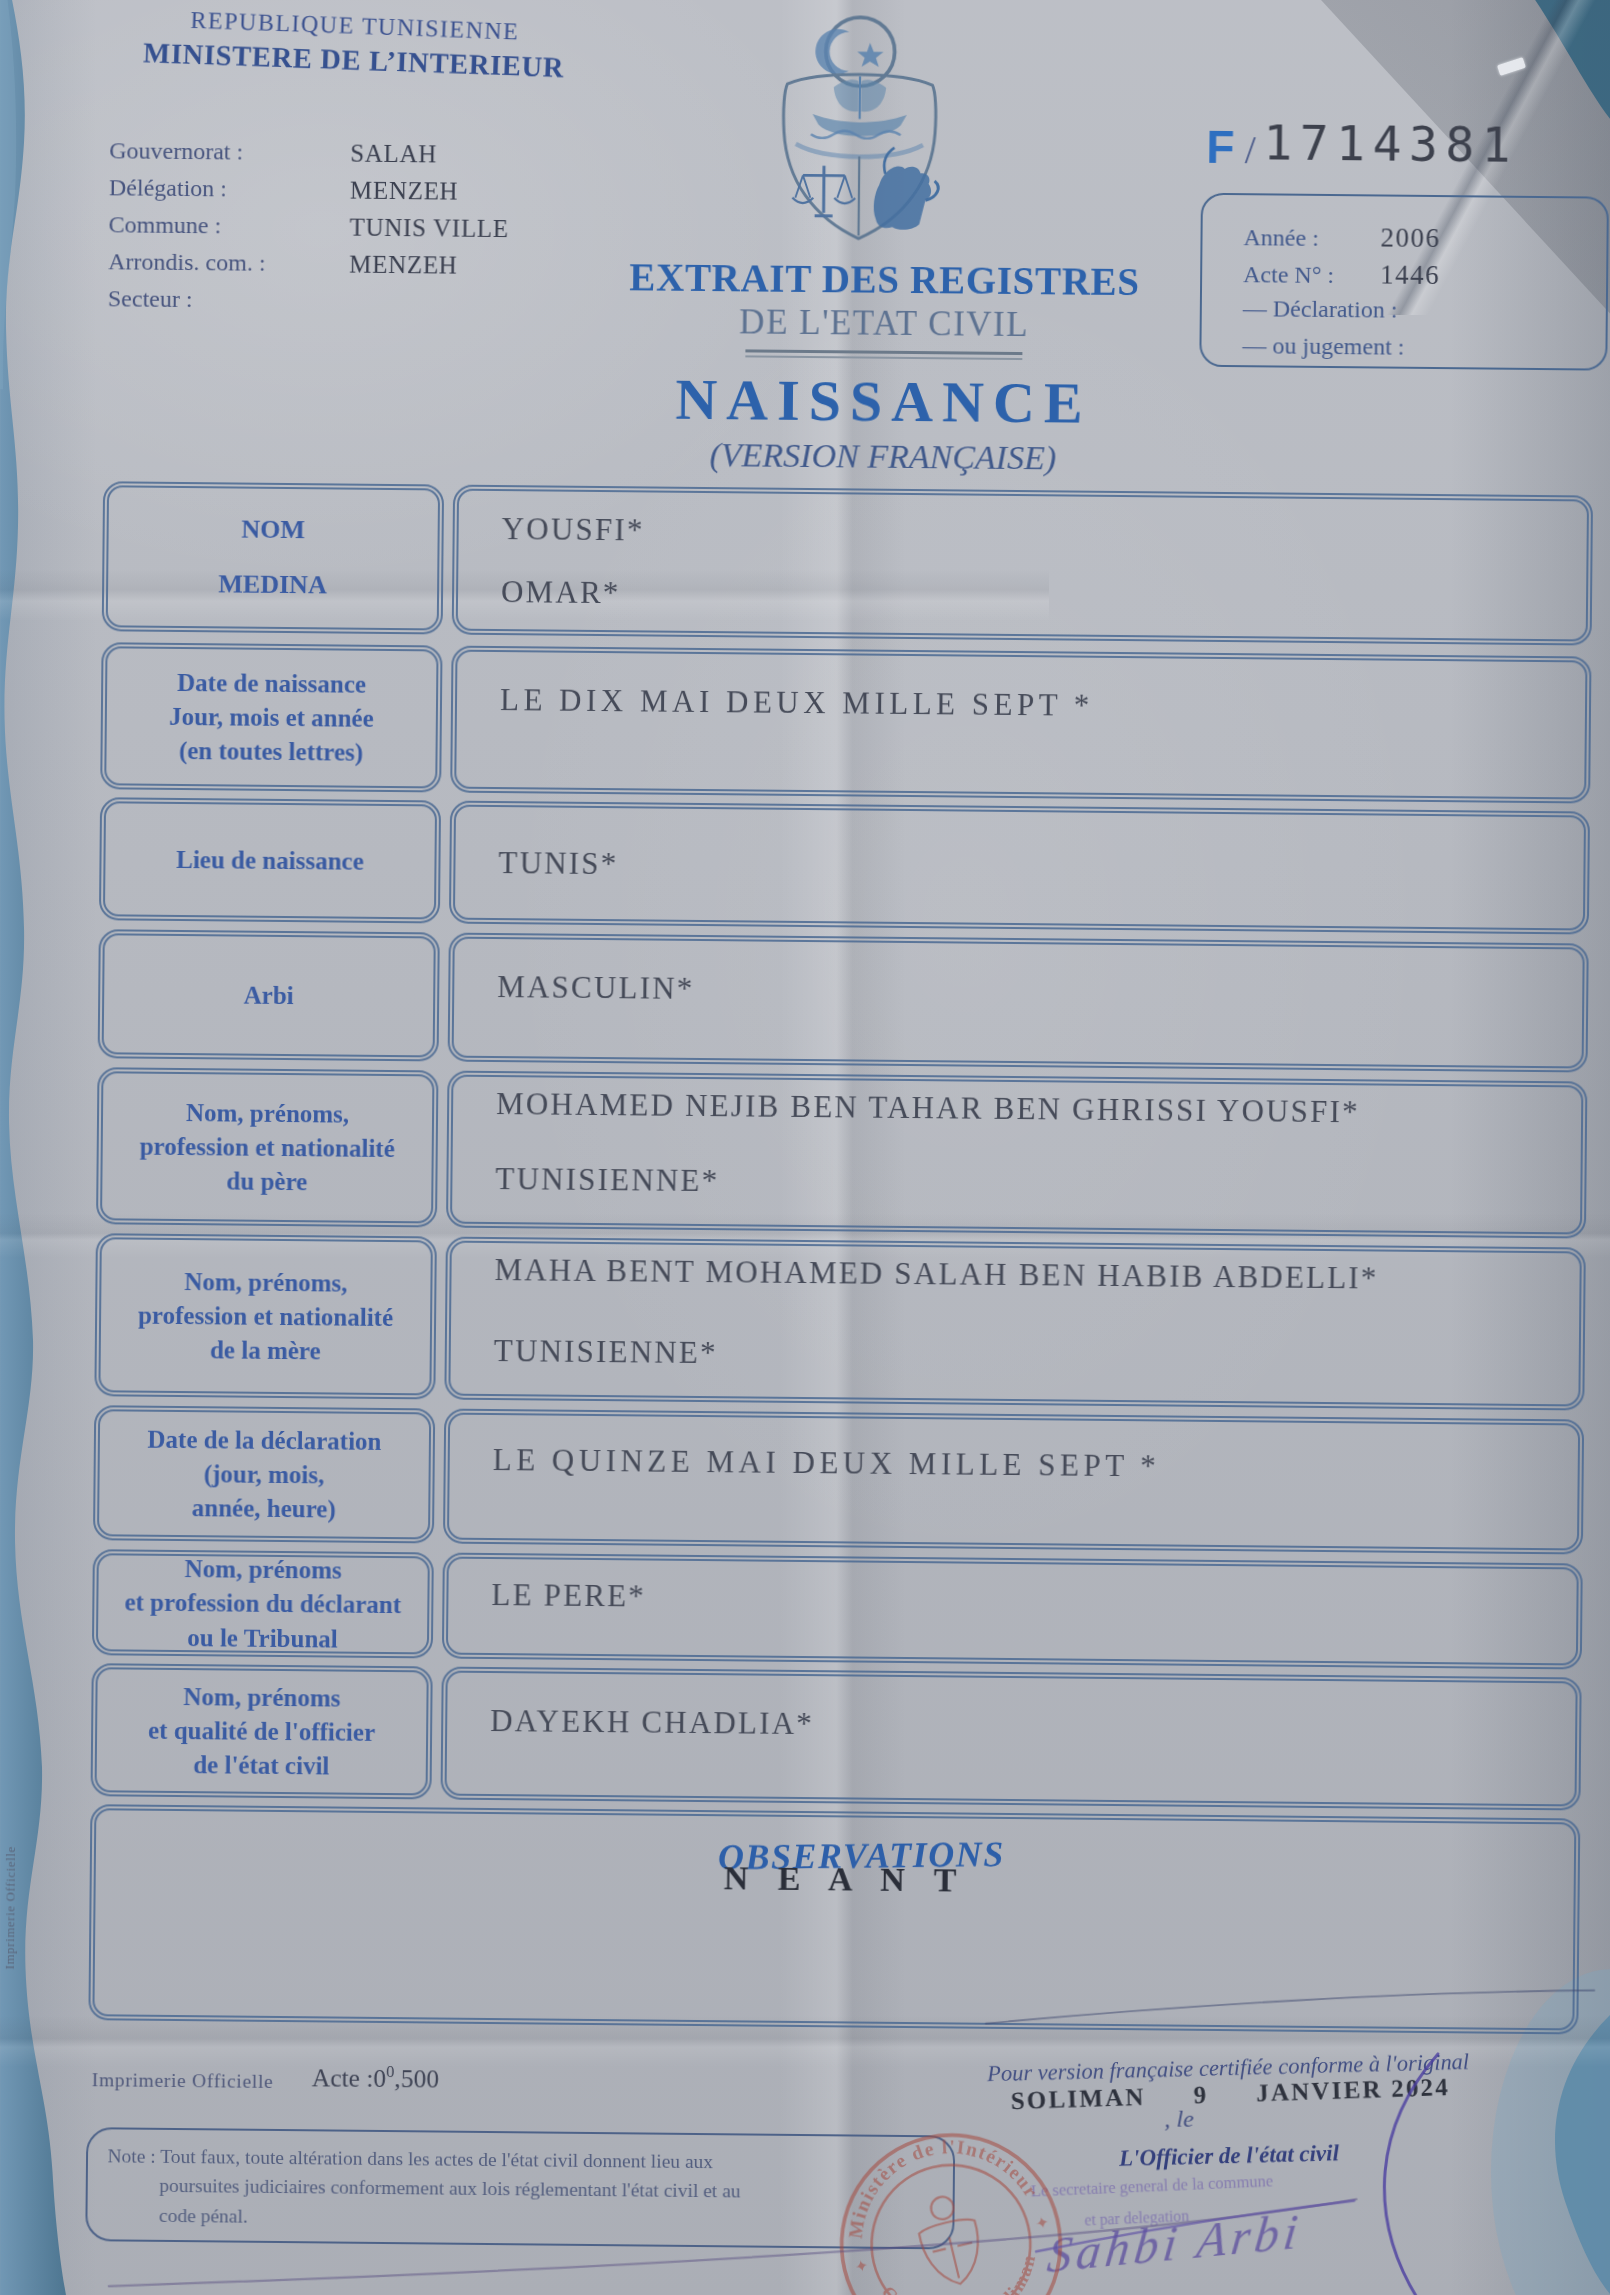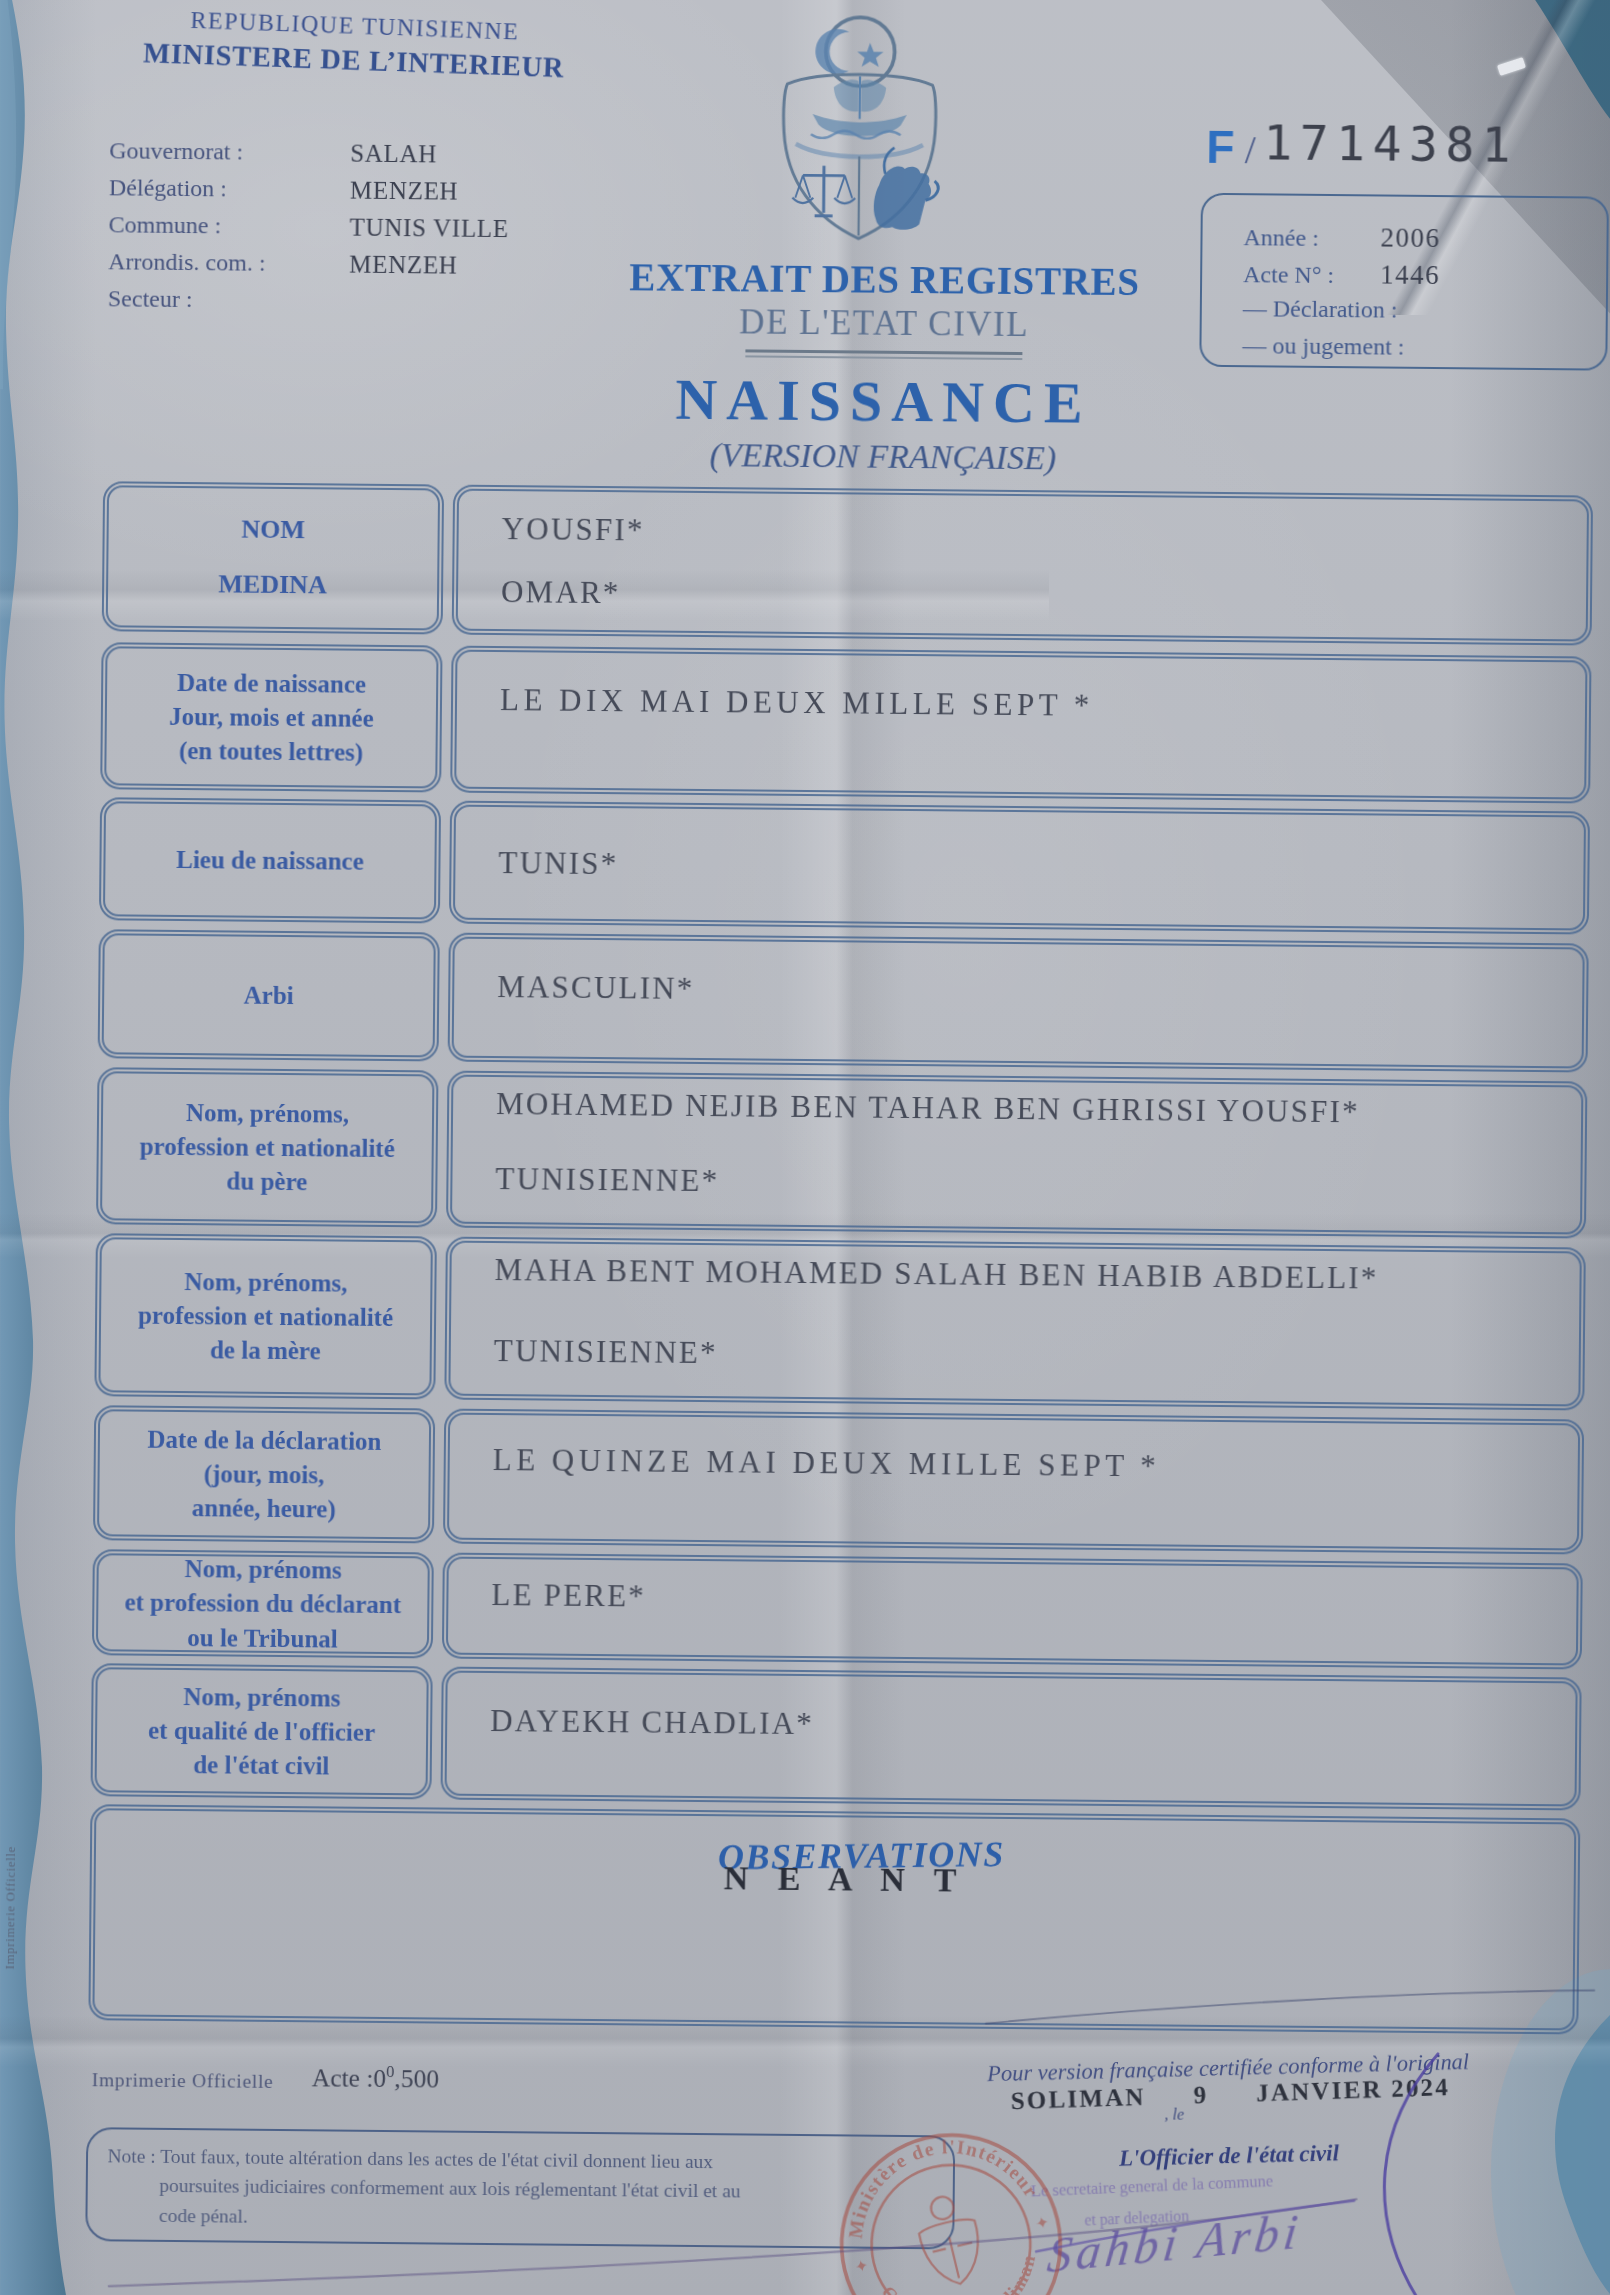--- a/index.html
+++ b/index.html
@@ -89,21 +89,21 @@
   
   .imp{left:101px;top:2076px;font-size:19.5px;color:#4e577a;letter-spacing:0.7px;}
   .prix{left:321px;top:2066px;font-size:25.5px;color:#3e4354;}
   .prix sup{font-size:16.5px;}
   .note{left:96px;top:2134px;width:869px;height:114px;border:2.2px solid #4d6288;border-radius:25.5px;
     box-sizing:border-box;padding:12px 19.5px;font-size:19.5px;color:#525d7e;line-height:1.5;}
   .note .n2,.note .n3{padding-left:52px;}
   .cert{left:996px;top:2049px;width:592px;font-size:22.5px;font-style:italic;color:#414e82;transform:rotate(-2deg);}
   .pdate{left:1020px;top:2076px;display:flex;gap:48px;transform:rotate(-2.4deg);
     font-size:25px;font-weight:bold;color:#2e323d;letter-spacing:2.2px;}
-  .le{left:1174px;top:2102px;font-size:16px;font-style:italic;color:#445080;}
+  .le{left:1174px;top:2102px;font-size:24px;font-style:italic;color:#445080;}
   .officer{left:1129px;top:2139px;font-size:23px;font-weight:bold;font-style:italic;color:#333f7c;transform:rotate(-2deg);}
   .pl1{left:1041px;top:2173px;font-size:16.5px;color:rgba(122,110,172,.8);transform:rotate(-3deg);filter:blur(0.5px);}
   .pl2{left:1095px;top:2206px;font-size:15.7px;color:rgba(122,110,172,.8);transform:rotate(-3deg);filter:blur(0.5px);}
   .sig{left:1058px;top:2211px;font-size:49px;font-style:italic;color:rgba(100,88,160,.85);
     letter-spacing:4.5px;transform:rotate(-6deg) skewX(-12deg);filter:blur(0.3px);}
   .sidetext{left:10.5px;top:1977px;font-size:12.7px;color:#565b6e;transform:rotate(-90deg);transform-origin:left top;letter-spacing:0.7px;opacity:.8;}
   svg{display:block;}
 </style>
 </head>
 <body>

